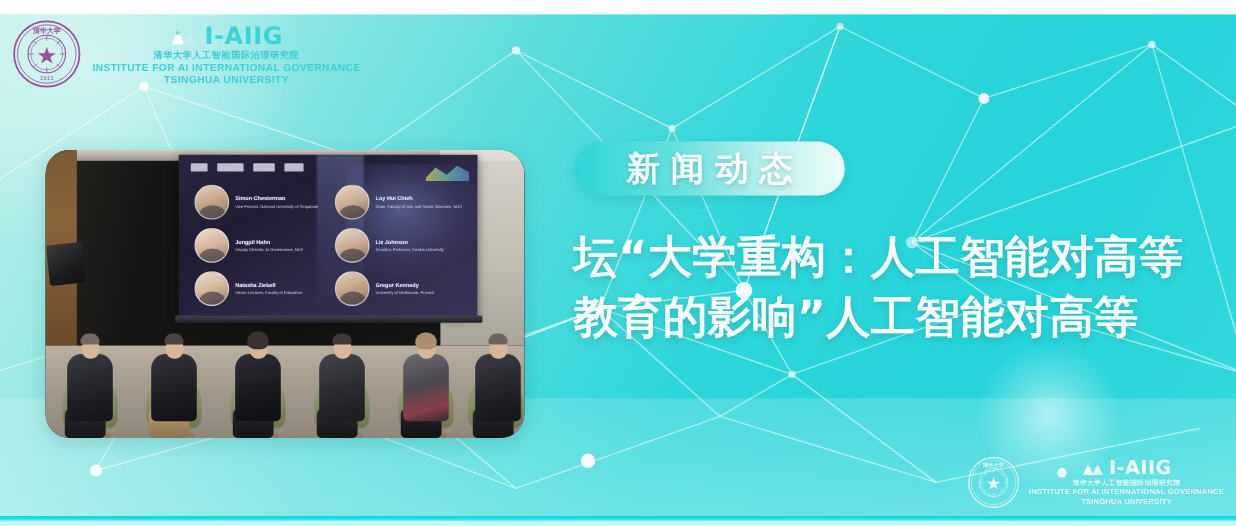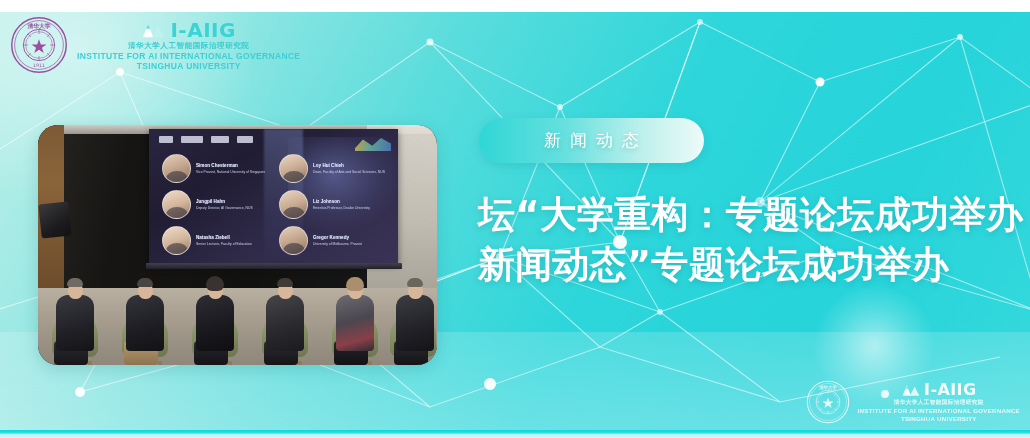--- a/index.html
+++ b/index.html
@@ -271,21 +271,21 @@
 
   
   .news-pill {
     position: absolute; left: 479px; top: 106px;
     width: 225px; height: 45px; border-radius: 23px;
     background: linear-gradient(90deg, #2fd6d6 0%, #66e0de 38%, #bdf0ec 72%, #edfbf9 100%);
     display: flex; align-items: center; justify-content: center;
     box-shadow: 0 3px 10px rgba(6,120,125,0.16);
   }
   .news-pill span {
-    font-size: 17px; font-weight: 400; color: #ffffff;
+    font-size: 28px; font-weight: 700; color: #ffffff;
     letter-spacing: 9px; text-indent: 9px;
     text-shadow: 0 2px 4px rgba(20,120,125,0.30);
     font-family: "DejaVu Sans", sans-serif;
   }
 
   .headline {
     position: absolute; left: 478px; top: 178px; width: 548px;
     font-size: 37px; font-weight: 700; color: #ffffff;
     line-height: 50px; letter-spacing: 0.2px;
     text-shadow: 0 2px 6px rgba(18,120,128,0.30);
@@ -538,22 +538,22 @@
         </div>
       </div>
     </div>
   </div>
 
   <div class="news-pill">
     <span>新闻动态</span>
   </div>
 
   <div class="headline">
-    <div>坛“大学重构：专题论坛成功举办</div>
-    <div>新闻动态”专题论坛成功举办</div>
+    <div>坛“大学重构：人工智能对高等</div>
+    <div>教育的影响”人工智能对高等</div>
   </div>
 
   <div class="brand-bottom">
     <svg class="seal-b" viewBox="0 0 100 100">
       <circle cx="50" cy="50" r="47" fill="none" stroke="#ffffff" stroke-opacity="0.85" stroke-width="2.5"></circle>
       <circle cx="50" cy="50" r="42" fill="none" stroke="#ffffff" stroke-opacity="0.7" stroke-width="1.2"></circle>
       <circle cx="50" cy="50" r="27" fill="none" stroke="#ffffff" stroke-opacity="0.8" stroke-width="1.6"></circle>
       <circle cx="50" cy="50" r="23" fill="none" stroke="#ffffff" stroke-opacity="0.6" stroke-width="0.9"></circle>
       <g stroke="#ffffff" stroke-opacity="0.75" stroke-width="1.1">
         <line x1="50" y1="23" x2="50" y2="31"></line>

